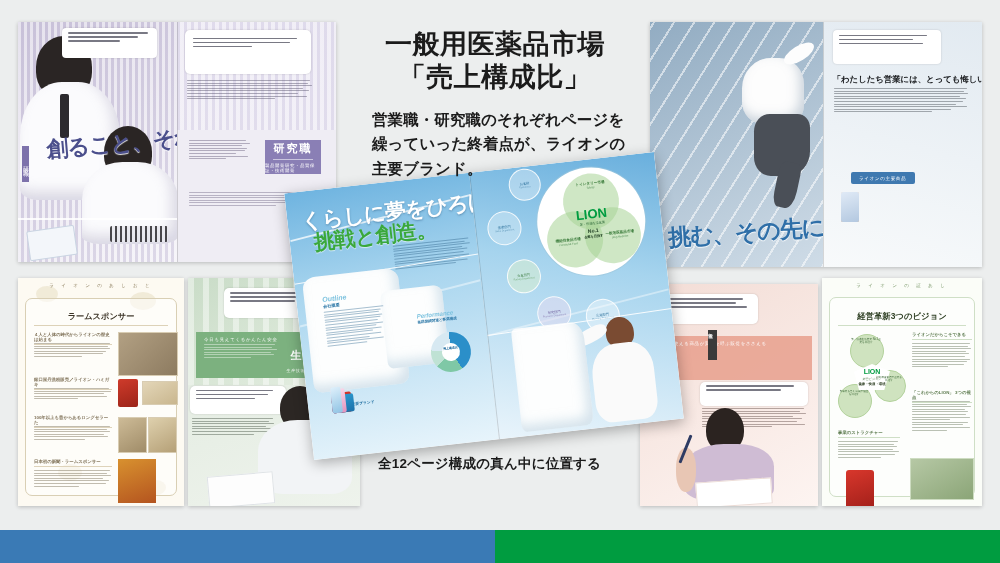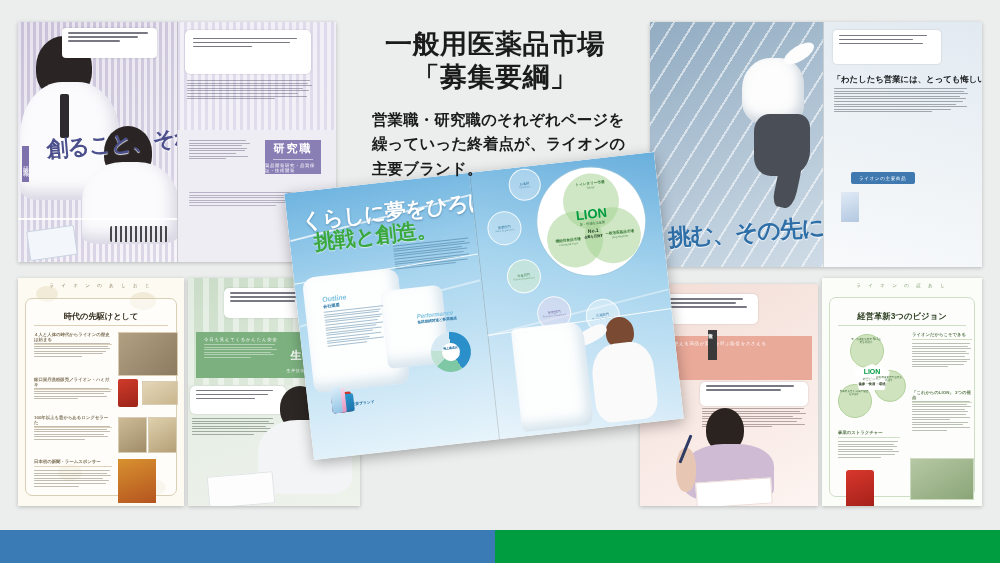--- a/index.html
+++ b/index.html
@@ -171,24 +171,25 @@
   .vtext{position:absolute;font-weight:bold;color:#3f7f3f;}
 </style>
 </head>
 <body>
 
 <div class="slide">
 
   <div class="headline">
     <div class="h1">
       <div>一般用医薬品市場</div>
-      <div>「募集要綱」</div>
+      <div>「売上構成比」</div>
     </div>
   </div>
   <div class="lead">営業職・研究職のそれぞれページを繰っていった終着点が、ライオンの主要ブランド。</div>
+  <div class="caption">全12ページ構成の真ん中に位置する</div>
 
   <div class="panel" id="p1">
     <div class="spread">
       <div class="pg left">
         <div class="labphoto">
             <div class="labbg"></div>
           <div class="head" style="left:18px;top:14px;width:56px;height:62px;"></div>
           <div class="coat" style="left:2px;top:60px;width:100px;height:118px;"></div>
           <div style="position:absolute;left:42px;top:72px;width:9px;height:44px;background:#2c2a2e;border-radius:2px;"></div>
           <div class="head" style="left:86px;top:104px;width:48px;height:52px;"></div>
@@ -311,21 +312,21 @@
   <div class="panel" id="p3">
     <div class="histbg"></div>
     <div class="pawset">
       <span style="left:18px;top:8px;width:22px;height:16px;"></span>
       <span style="left:112px;top:14px;width:26px;height:18px;"></span>
       <span style="left:40px;top:186px;width:24px;height:17px;"></span>
       <span style="left:128px;top:202px;width:20px;height:15px;"></span>
     </div>
     <div class="histhd">ラ イ オ ン の あ し お と</div>
     <div class="histcard">
-      <div class="histtitle">時代の先駆けとして</div>
+      <div class="histtitle">ラームスポンサー</div>
       <div style="position:absolute;left:8px;right:8px;top:26px;height:1px;background:#ddd2b8;"></div>
 
       <div class="hsec" style="left:8px;top:33px;width:78px;">４人と人体の時代からライオンの歴史は始まる</div>
       <div class="lines tiny" style="left:8px;top:44px;width:78px;color:#6d6149;">
           <i style="width:98%"></i>
           <i style="width:95%"></i>
           <i style="width:97%"></i>
           <i style="width:92%"></i>
           <i style="width:88%"></i>
           <i style="width:62%"></i>

